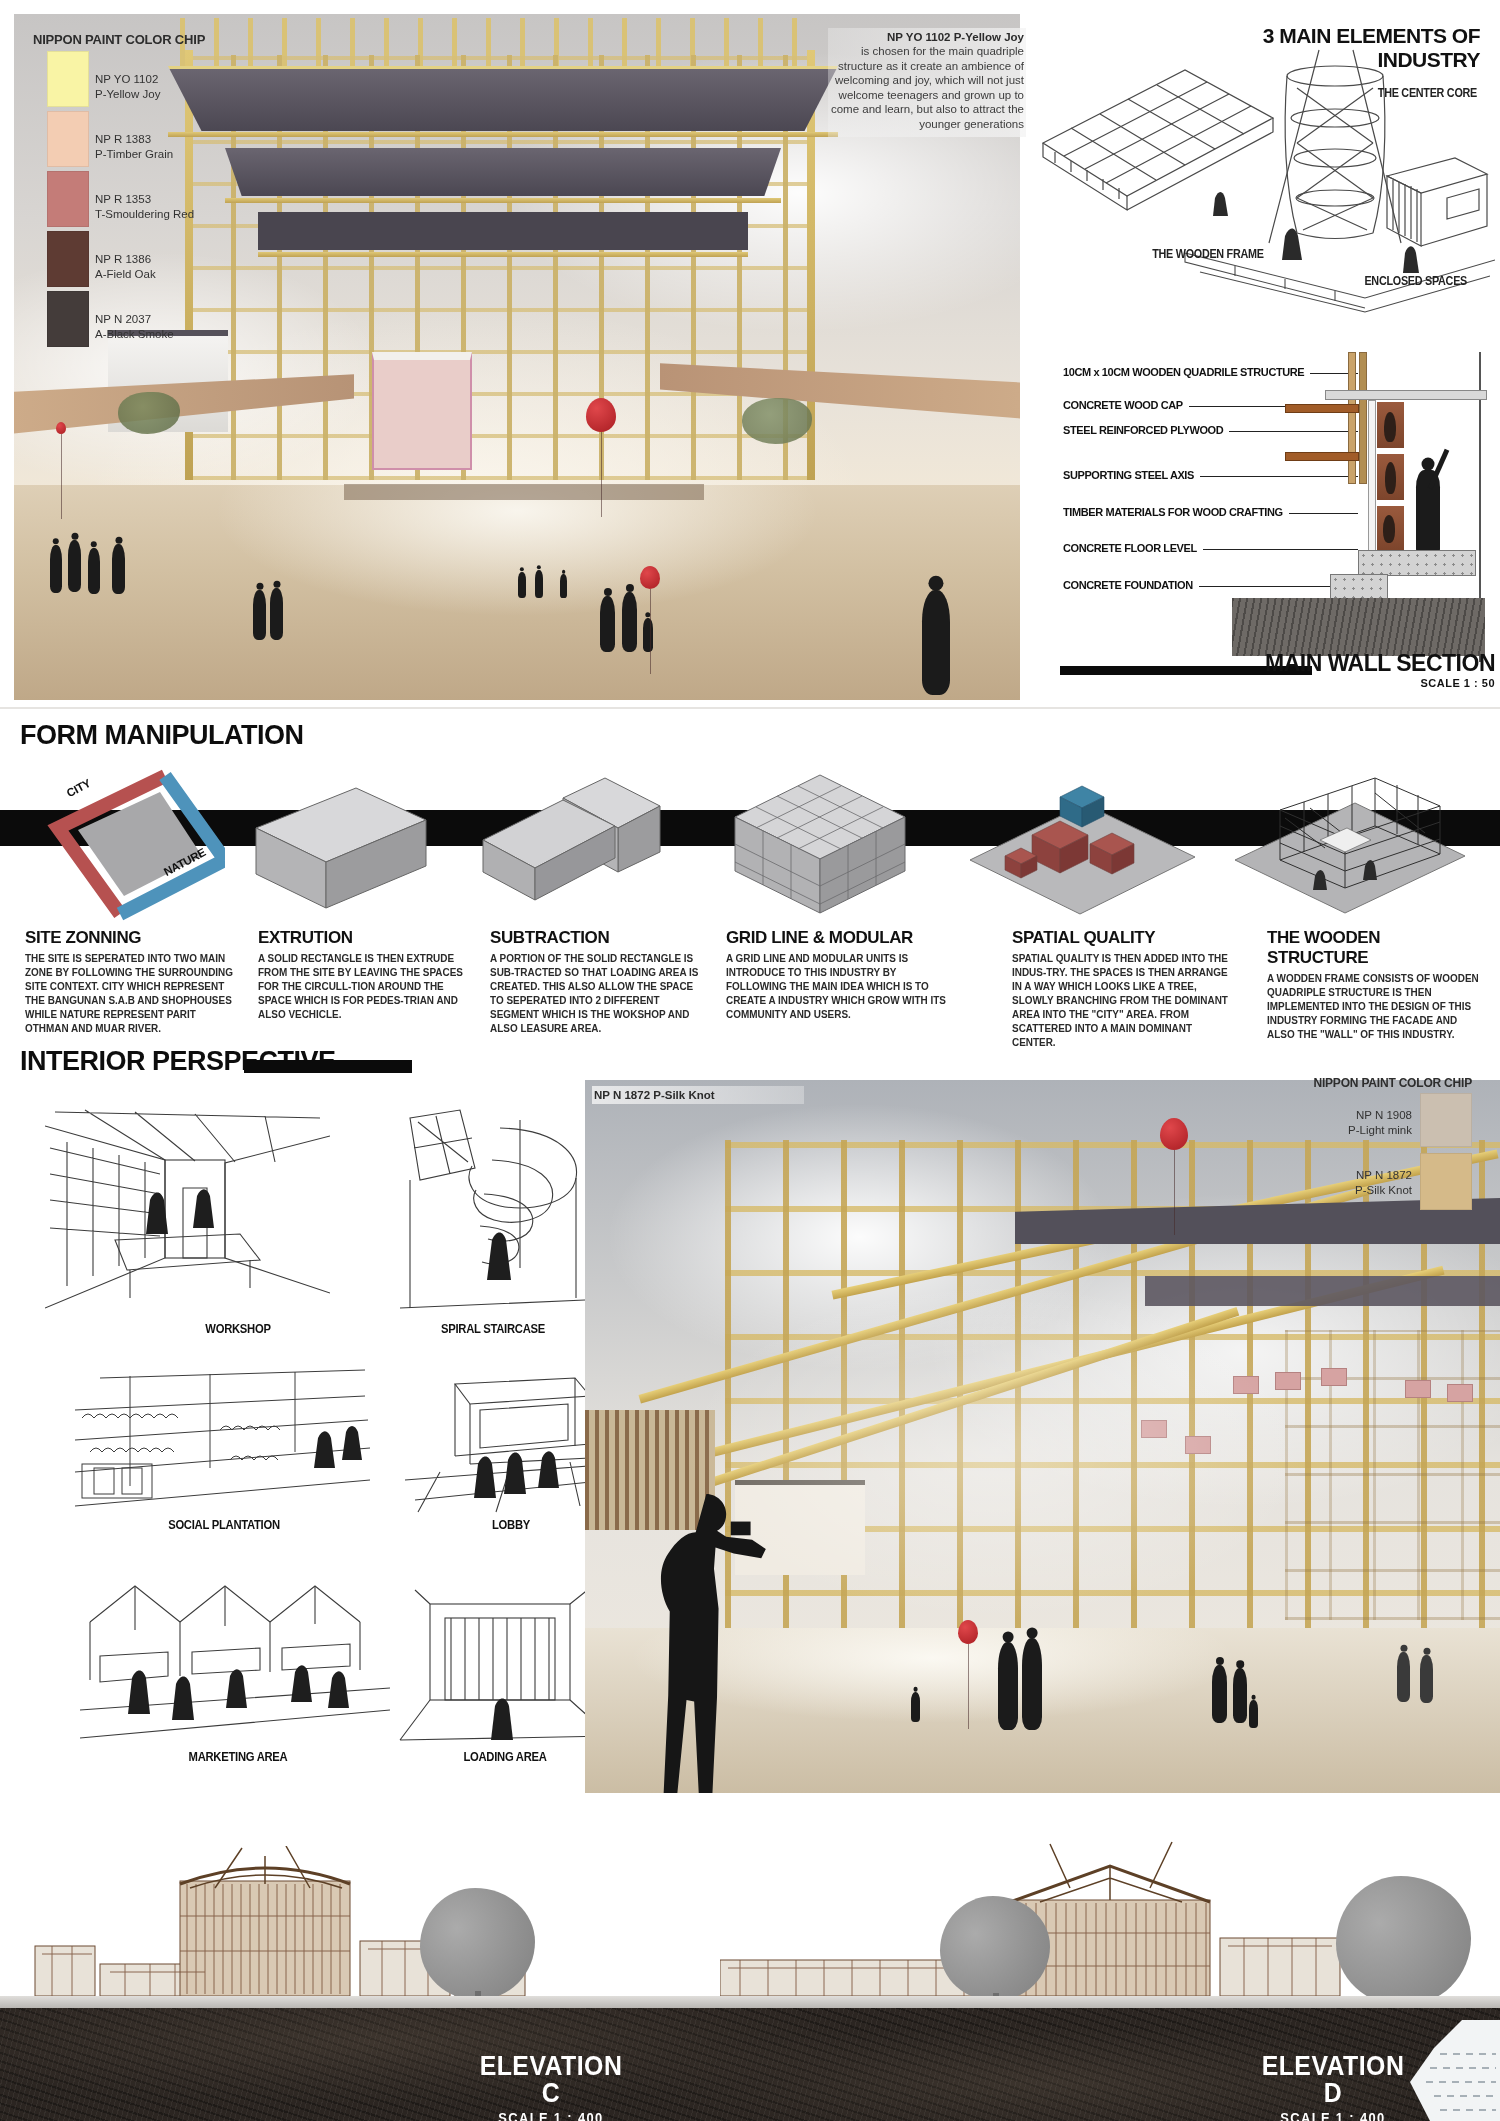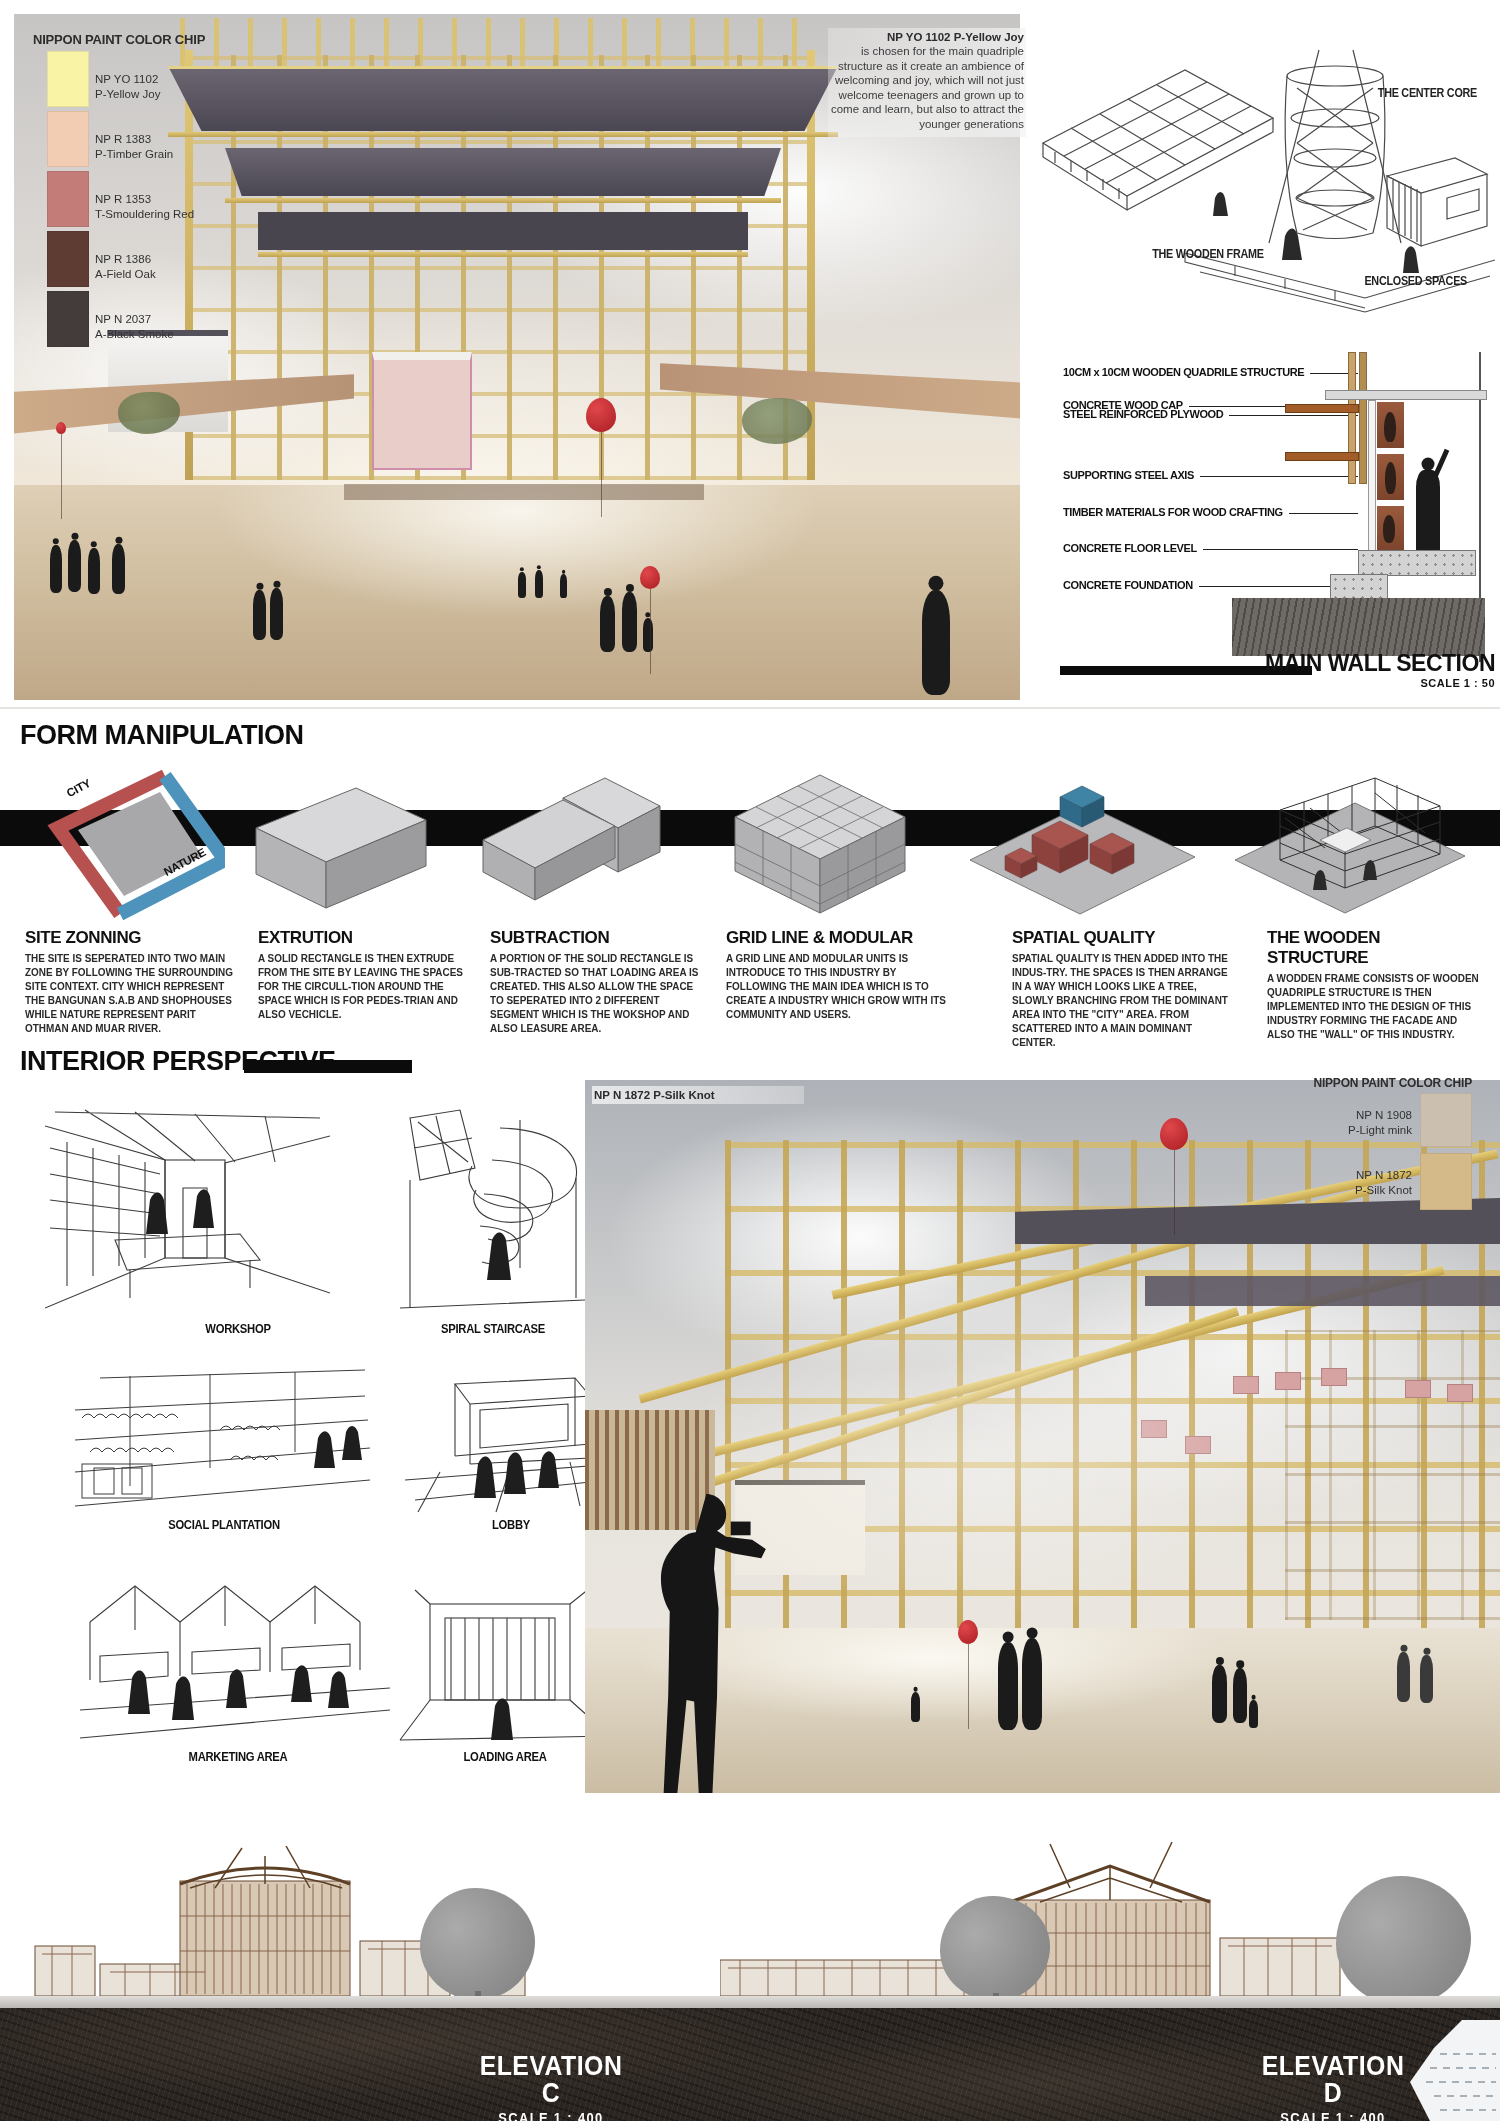--- a/index.html
+++ b/index.html
@@ -161,20 +161,21 @@
   <div class="chip-label abs" style="left:95px;top:312px;">
     <div>NP N 2037</div>
     <div>A-Black Smoke</div>
   </div>
 
   <div class="abs note" style="left:828px;top:28px;width:194px;text-align:right;background:linear-gradient(90deg,rgba(243,243,243,.35),rgba(243,243,243,.75));padding:2px 2px 6px 2px;">
     <b>NP YO 1102 P-Yellow Joy</b>
     <div>is chosen for the main quadriple structure as it create an ambience of welcoming and joy, which will not just welcome teenagers and grown up to come and learn, but also to attract the younger generations</div>
   </div>
 
+  <div class="abs el-title" style="left:1180px;top:24px;width:300px;">3 MAIN ELEMENTS OF INDUSTRY</div>
   <svg class="abs" style="left:1035px;top:48px;" width="460" height="285" viewBox="0 0 460 285">
     <g stroke="#4a4a4a" stroke-width="1.2" fill="none">
       <path d="M8 95 L150 22 L238 70 L92 148 Z"></path>
       <path d="M29 108 L172 34 M50 121 L194 46 M71 135 L216 58"></path>
       <path d="M36 80 L121 132 M65 66 L150 117 M93 51 L180 101 M122 37 L209 86"></path>
       <path d="M8 95 L8 109 L92 162 L92 148 M92 162 L238 84 L238 70"></path>
       <path d="M20 104 L20 115 M36 113 L36 124 M52 122 L52 133 M68 131 L68 142 M84 140 L84 151"></path>
     </g>
     <g stroke="#4a4a4a" stroke-width="1.2" fill="none">
       <ellipse cx="300" cy="28" rx="48" ry="10"></ellipse>
@@ -207,21 +208,21 @@
   <div class="el-label narrowc" style="left:1353px;top:274px;width:120px;text-align:right;">ENCLOSED SPACES</div>
 
   <div class="ws-row" style="top:366px;">
       <span>10CM x 10CM WOODEN QUADRILE STRUCTURE</span>
       <i></i>
     </div>
   <div class="ws-row" style="top:399px;">
       <span>CONCRETE WOOD CAP</span>
       <i></i>
     </div>
-  <div class="ws-row" style="top:408px;">
+  <div class="ws-row" style="top:424px;">
       <span>STEEL REINFORCED PLYWOOD</span>
       <i></i>
     </div>
   <div class="ws-row" style="top:469px;">
       <span>SUPPORTING STEEL AXIS</span>
       <i></i>
     </div>
   <div class="ws-row" style="top:506px;">
       <span>TIMBER MATERIALS FOR WOOD CRAFTING</span>
       <i></i>

